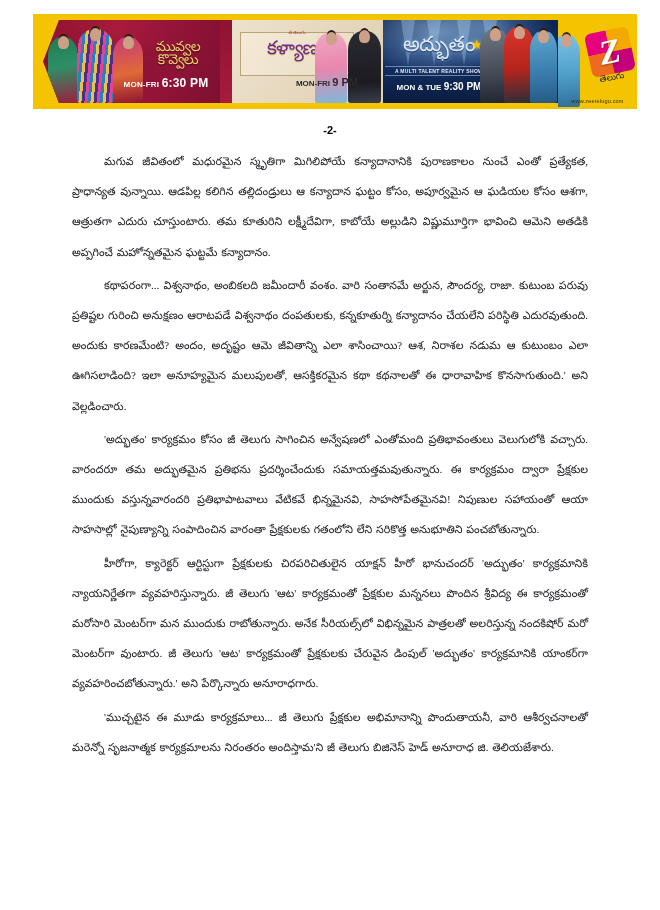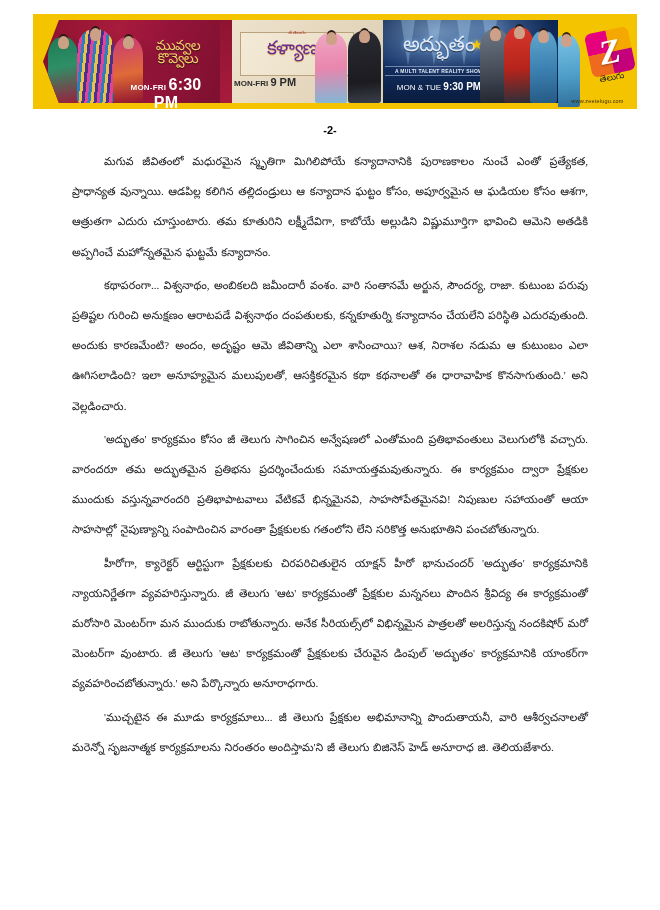--- a/index.html
+++ b/index.html
@@ -81,36 +81,36 @@
   .fig-c { left: 66px; width: 30px; height: 66px;
            background: linear-gradient(170deg,#c9397a 0%,#e06a37 55%,#8e1330 100%); }
   .p1-title {
     position: absolute;
     left: 96px; top: 20px;
     width: 78px;
     text-align: center;
     color: #f2cf6a;
     font-size: 14px;
     line-height: 13px;
-    font-family: Liberation Mono, monospace;
+    font-family: Liberation Serif, serif;
     text-shadow: 0 1px 1px rgba(0,0,0,0.6);
     letter-spacing: -0.5px;
   }
   .p1-time {
     position: absolute;
     left: 90px; top: 62px;
     width: 86px;
     text-align: center;
     color: #ffffff;
     font-size: 8px;
     font-weight: bold;
     font-family: "Liberation Sans", sans-serif;
     letter-spacing: 0.2px;
   }
-  .p1-time b { font-size: 16px; }
+  .p1-time b { font-size: 12px; }
 
   
   .panel2 {
     position: relative;
     width: 163px;
     background: #f5c400;
     overflow: hidden;
   }
   .panel2-art {
     position: absolute;
@@ -148,21 +148,21 @@
     width: 112px;
     text-align: center;
     color: #b0392c;
     font-size: 4.5px;
     font-family: "Liberation Sans", sans-serif;
   }
   .p2-time {
     position: absolute;
     left: 14px; top: 62px;
     width: 124px;
-    text-align: left;
+    text-align: right;
     color: #2a2a2a;
     font-size: 8px;
     font-weight: bold;
     font-family: "Liberation Sans", sans-serif;
   }
   .p2-time b { font-size: 11px; }
   .p2-fig-f, .p2-fig-m {
     position: absolute;
     bottom: 0;
     border-radius: 44% 44% 8% 8% / 26% 26% 4% 4%;
@@ -236,21 +236,21 @@
     border-bottom: 1px solid rgba(220,235,255,0.45);
     padding: 1px 0;
   }
   .p3-time {
     position: absolute;
     left: 2px; top: 61px;
     width: 108px;
     text-align: center;
     color: #ffffff;
     font-size: 8px;
-    font-weight: normal;
+    font-weight: bold;
     font-family: "Liberation Sans", sans-serif;
   }
   .p3-time b { font-size: 10px; }
   .p3-fig {
     position: absolute;
     bottom: 0;
     border-radius: 44% 44% 8% 8% / 26% 26% 4% 4%;
   }
   .p3-fig .head {
     position: absolute; left: 50%; top: -1px;

